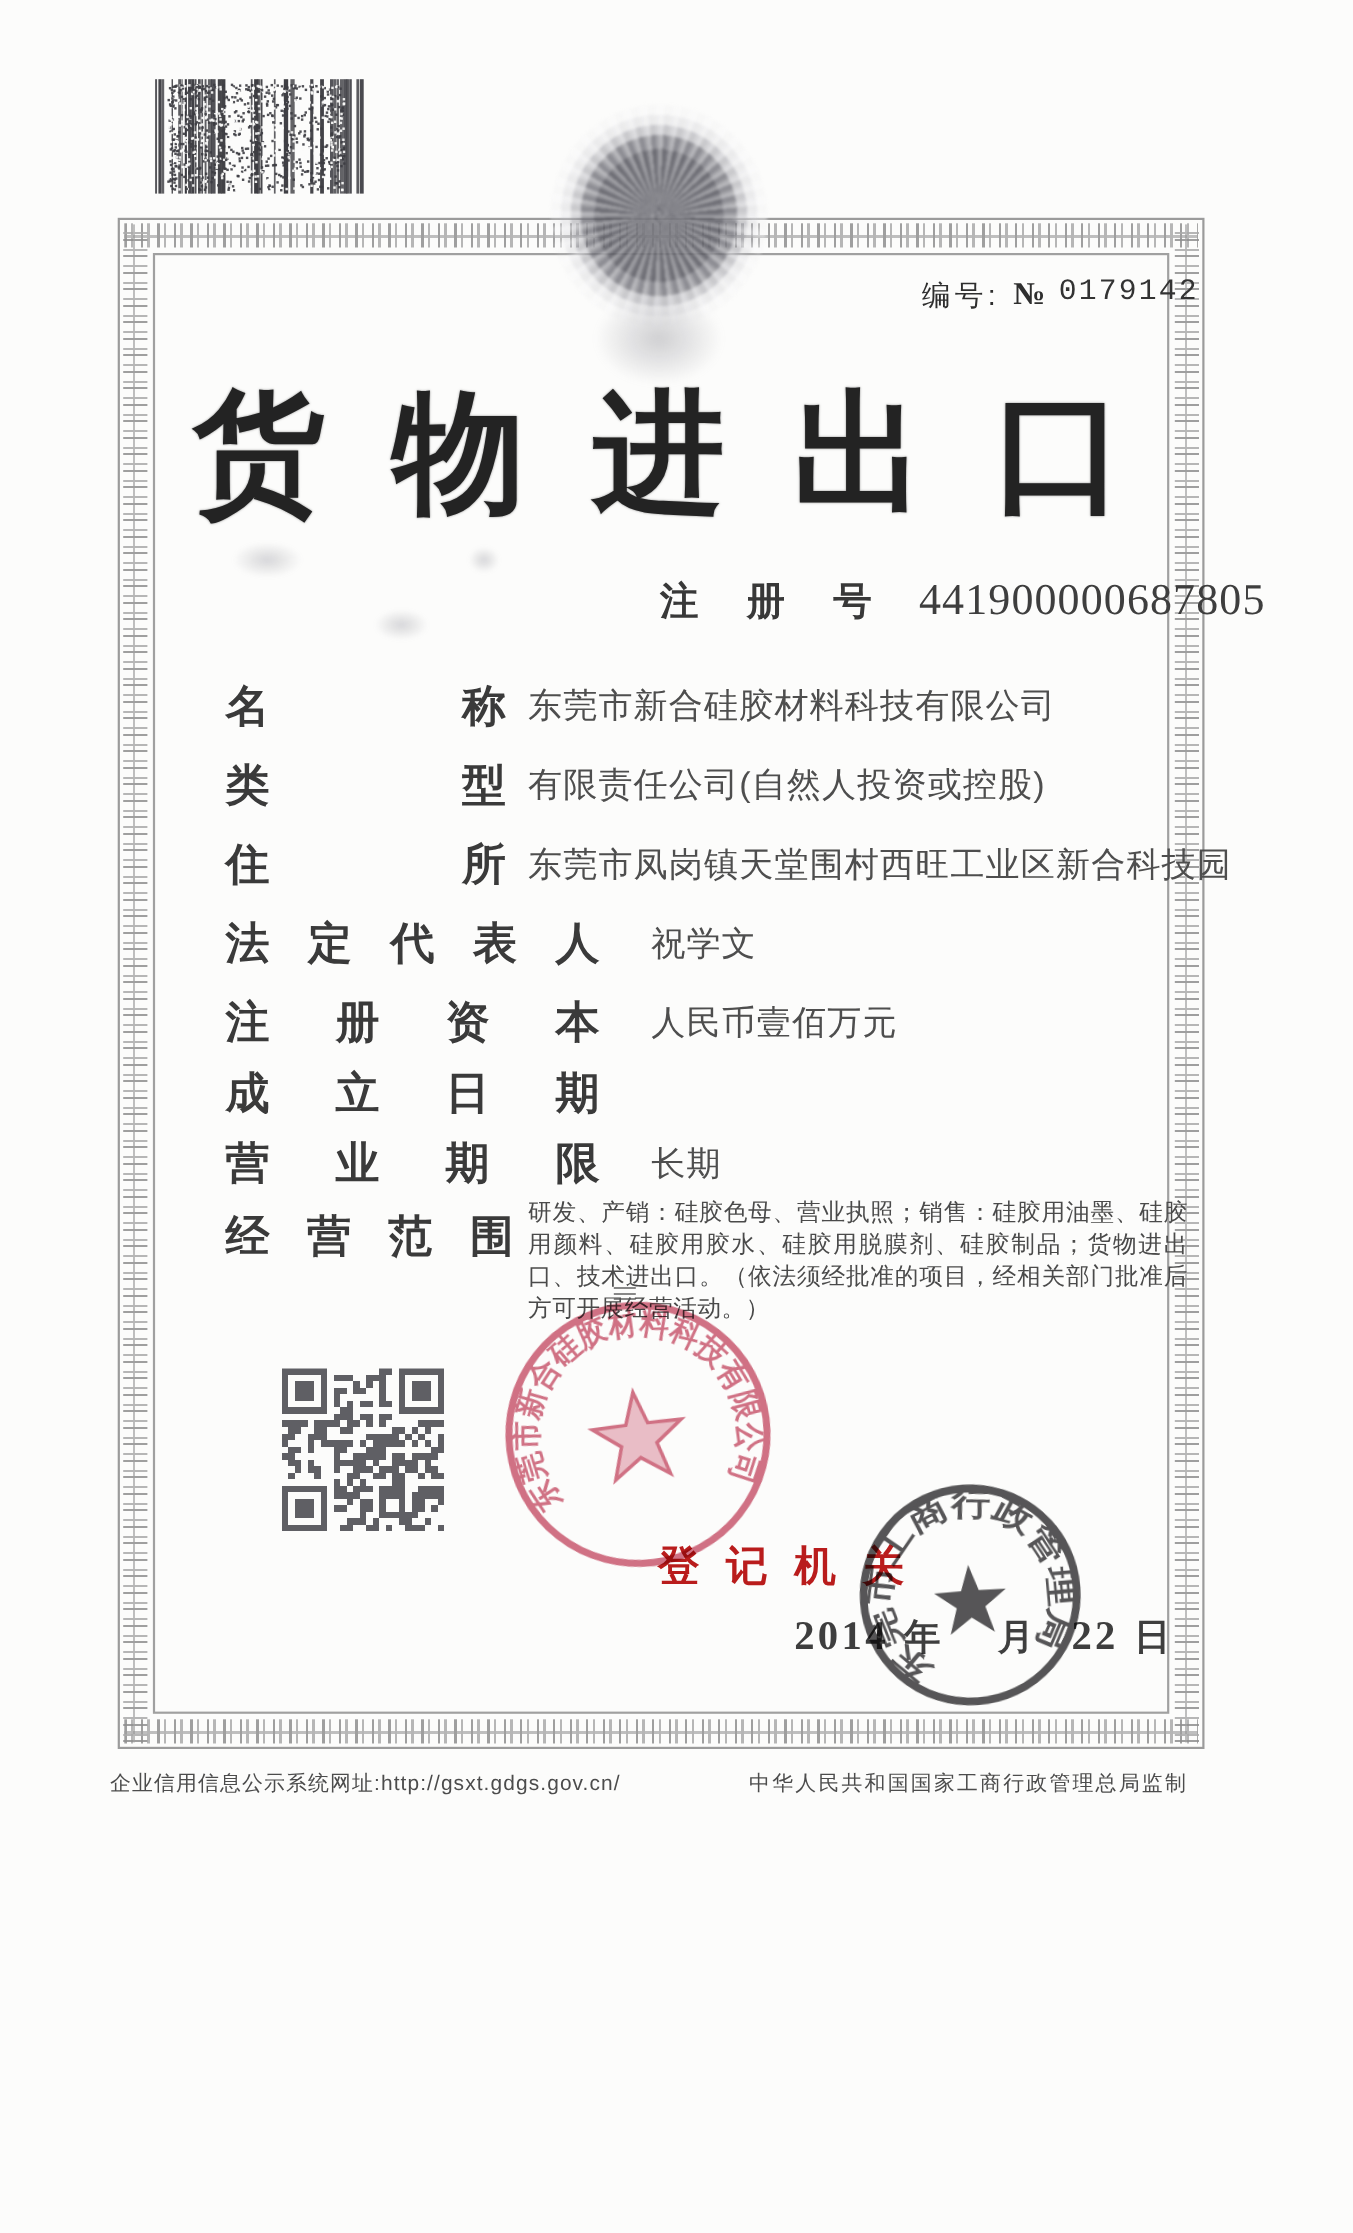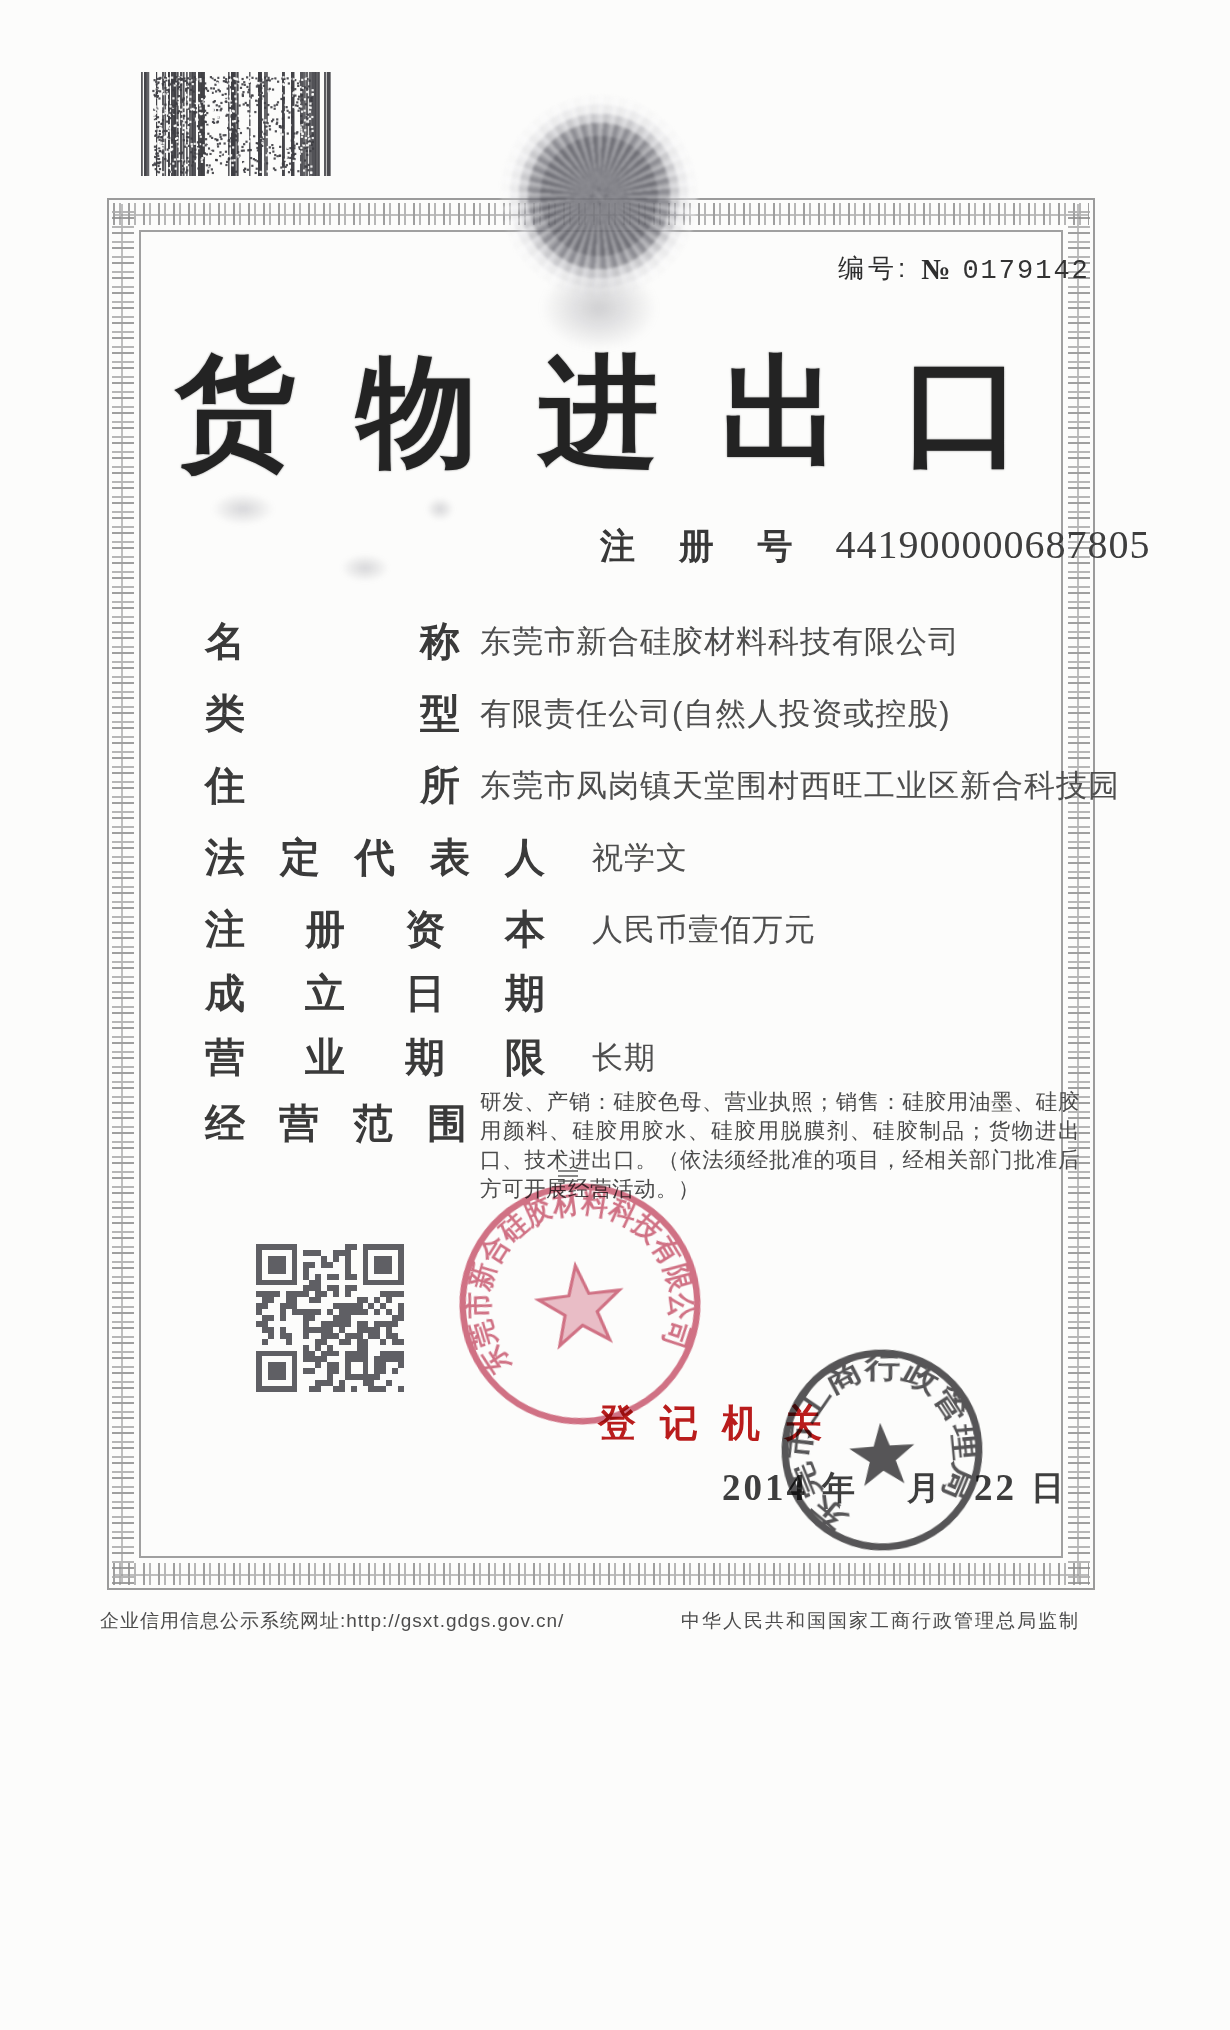--- a/index.html
+++ b/index.html
@@ -26,21 +26,21 @@
   .emblem{position:absolute;left:486px;top:80px;width:226px;height:232px;z-index:3;
     background:radial-gradient(closest-side,rgba(88,88,96,.88) 0 52%,rgba(112,112,120,.8) 52% 63%,
       rgba(150,150,158,.5) 63% 71%,rgba(190,190,196,.28) 71% 79%,rgba(220,220,224,.12) 79% 86%,transparent 88%);
     filter:blur(1.6px);}
   .emblem::before{content:"";position:absolute;inset:0;border-radius:50%;
     background:repeating-conic-gradient(rgba(255,255,255,.38) 0 3deg,transparent 3deg 7deg,rgba(255,255,255,.2) 7deg 9deg);
     -webkit-mask:radial-gradient(closest-side,#000 0 86%,transparent 88%);mask:radial-gradient(closest-side,#000 0 86%,transparent 88%);}
   .emblem::after{content:"";position:absolute;left:30px;right:30px;top:168px;height:120px;
     background:radial-gradient(ellipse closest-side,rgba(140,140,148,.4),transparent 70%);filter:blur(3px);}
   
-  .serial{position:absolute;left:838px;top:251px;display:flex;align-items:flex-end;gap:12px;color:#2e2e2e;}
+  .serial{position:absolute;left:838px;top:251px;display:flex;align-items:flex-start;gap:12px;color:#2e2e2e;}
   .serial .s-label{font-size:26px;letter-spacing:4px;}
   .serial .s-no{font-family:"Liberation Serif",serif;font-weight:bold;font-size:29px;}
   .serial .s-num{font-family:"Liberation Mono",monospace;font-size:27px;letter-spacing:2px;color:#333;}
   .title{position:absolute;left:107px;top:332px;width:984px;text-align:center;
     font-size:120px;font-weight:900;letter-spacing:62px;padding-left:62px;box-sizing:border-box;
     color:#232323;text-shadow:0 0 2px rgba(20,20,20,.55);}
   .regno{position:absolute;left:600px;top:521px;display:flex;align-items:baseline;gap:26px;}
   .regno .r-label{font-size:35px;letter-spacing:17px;color:#383838;font-weight:600;}
   .regno .r-value{font-family:"Liberation Serif",serif;font-size:40px;color:#3e3e3e;letter-spacing:1px;}
   .row{position:absolute;left:205px;}

